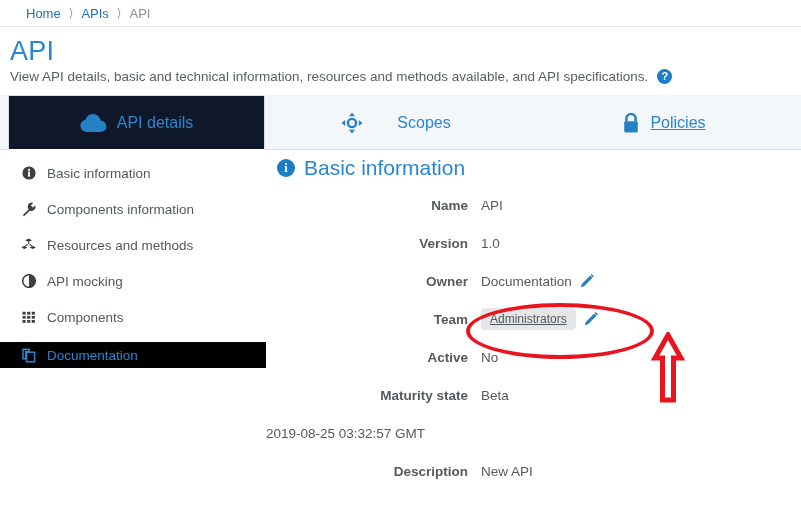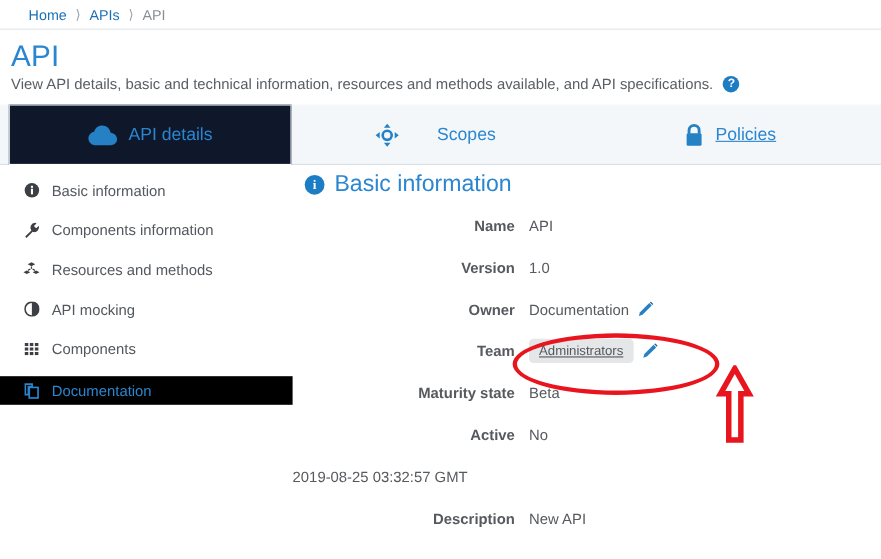--- a/index.html
+++ b/index.html
@@ -410,30 +410,30 @@
         <span class="pencil">
           <svg width="14" height="14" viewBox="0 0 14 14">
             <path d="M0.8 13.2 L1.8 9.9 L10.2 1.5 L12.5 3.8 L4.1 12.2 Z" fill="#2580c4"></path>
             <path d="M10.8 0.9 L11.6 0.1 L13.9 2.4 L13.1 3.2 Z" fill="#1b5e94"></path>
           </svg>
         </span>
       </div>
     </div>
 
     <div class="field-row">
+      <div class="field-label">Active</div>
+      <div class="field-value">
+        <span>No</span>
+      </div>
+    </div>
+
+    <div class="field-row">
       <div class="field-label">Maturity state</div>
       <div class="field-value">
         <span>Beta</span>
-      </div>
-    </div>
-
-    <div class="field-row">
-      <div class="field-label">Active</div>
-      <div class="field-value">
-        <span>No</span>
       </div>
     </div>
 
     <div class="field-row">
       <div class="field-value">
         <span>2019-08-25 03:32:57 GMT</span>
       </div>
     </div>
 
     <div class="field-row">

